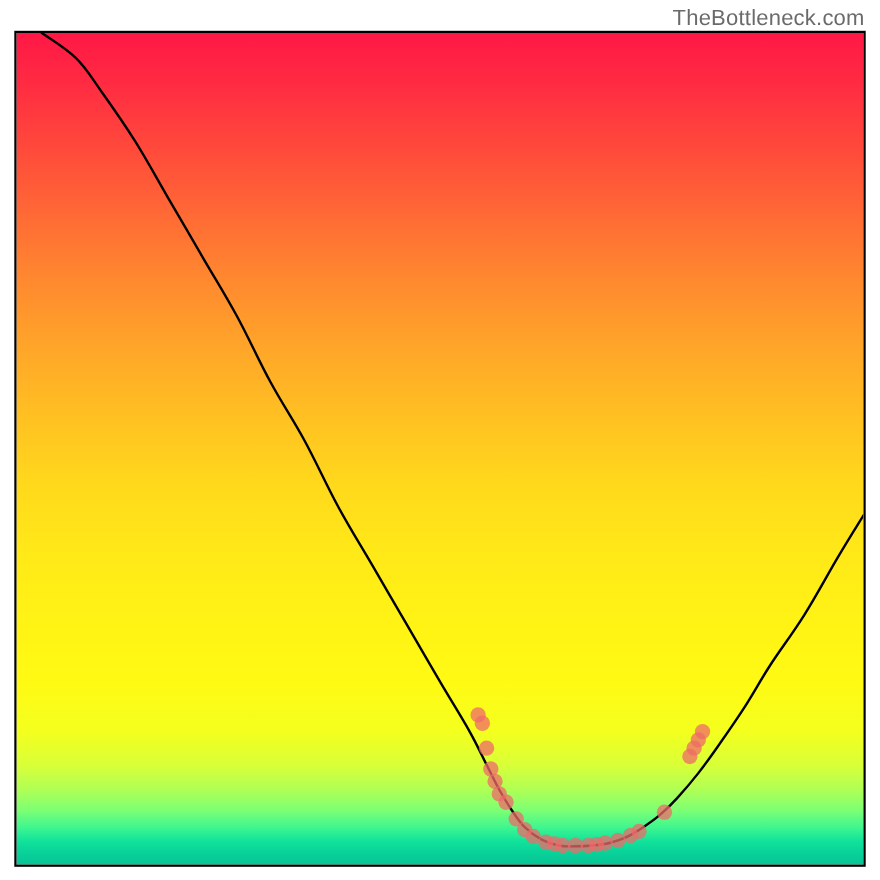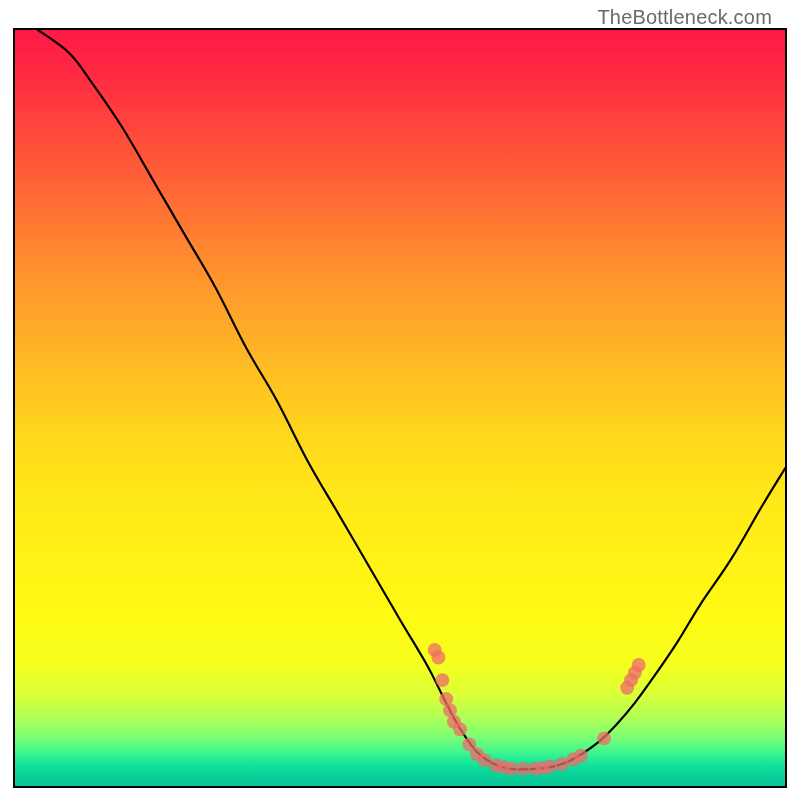--- a/index.html
+++ b/index.html
@@ -6,21 +6,21 @@
   body {
     width: 800px;
     height: 800px;
     background: #ffffff;
     font-family: Arial, sans-serif;
     position: relative;
   }
   .watermark {
     position: absolute;
     top: 6px;
-    right: 28px;
+    right: 14px;
     font-size: 20px;
     font-weight: 500;
     color: #6a6a6a;
     letter-spacing: 0.2px;
     z-index: 10;
   }
   .plot-area {
     position: absolute;
     top: 28px;
     left: 13px;

